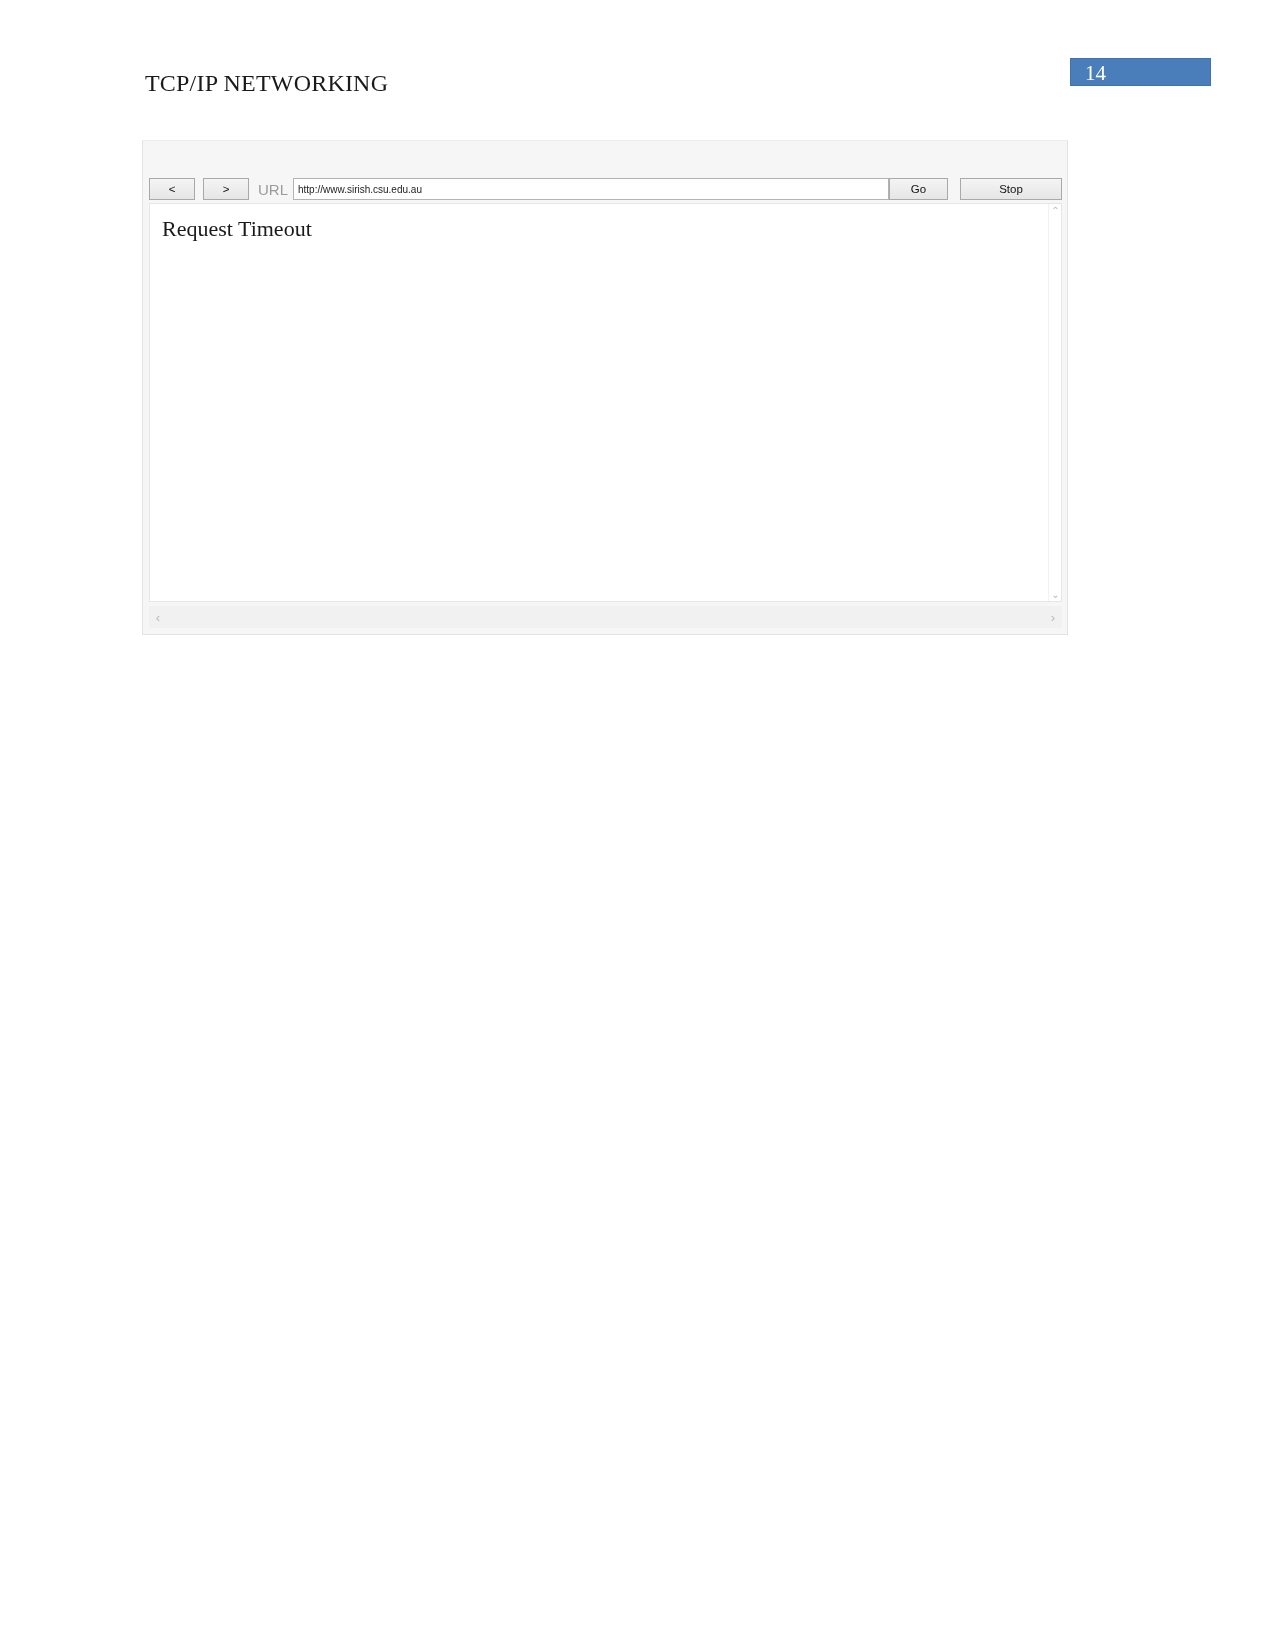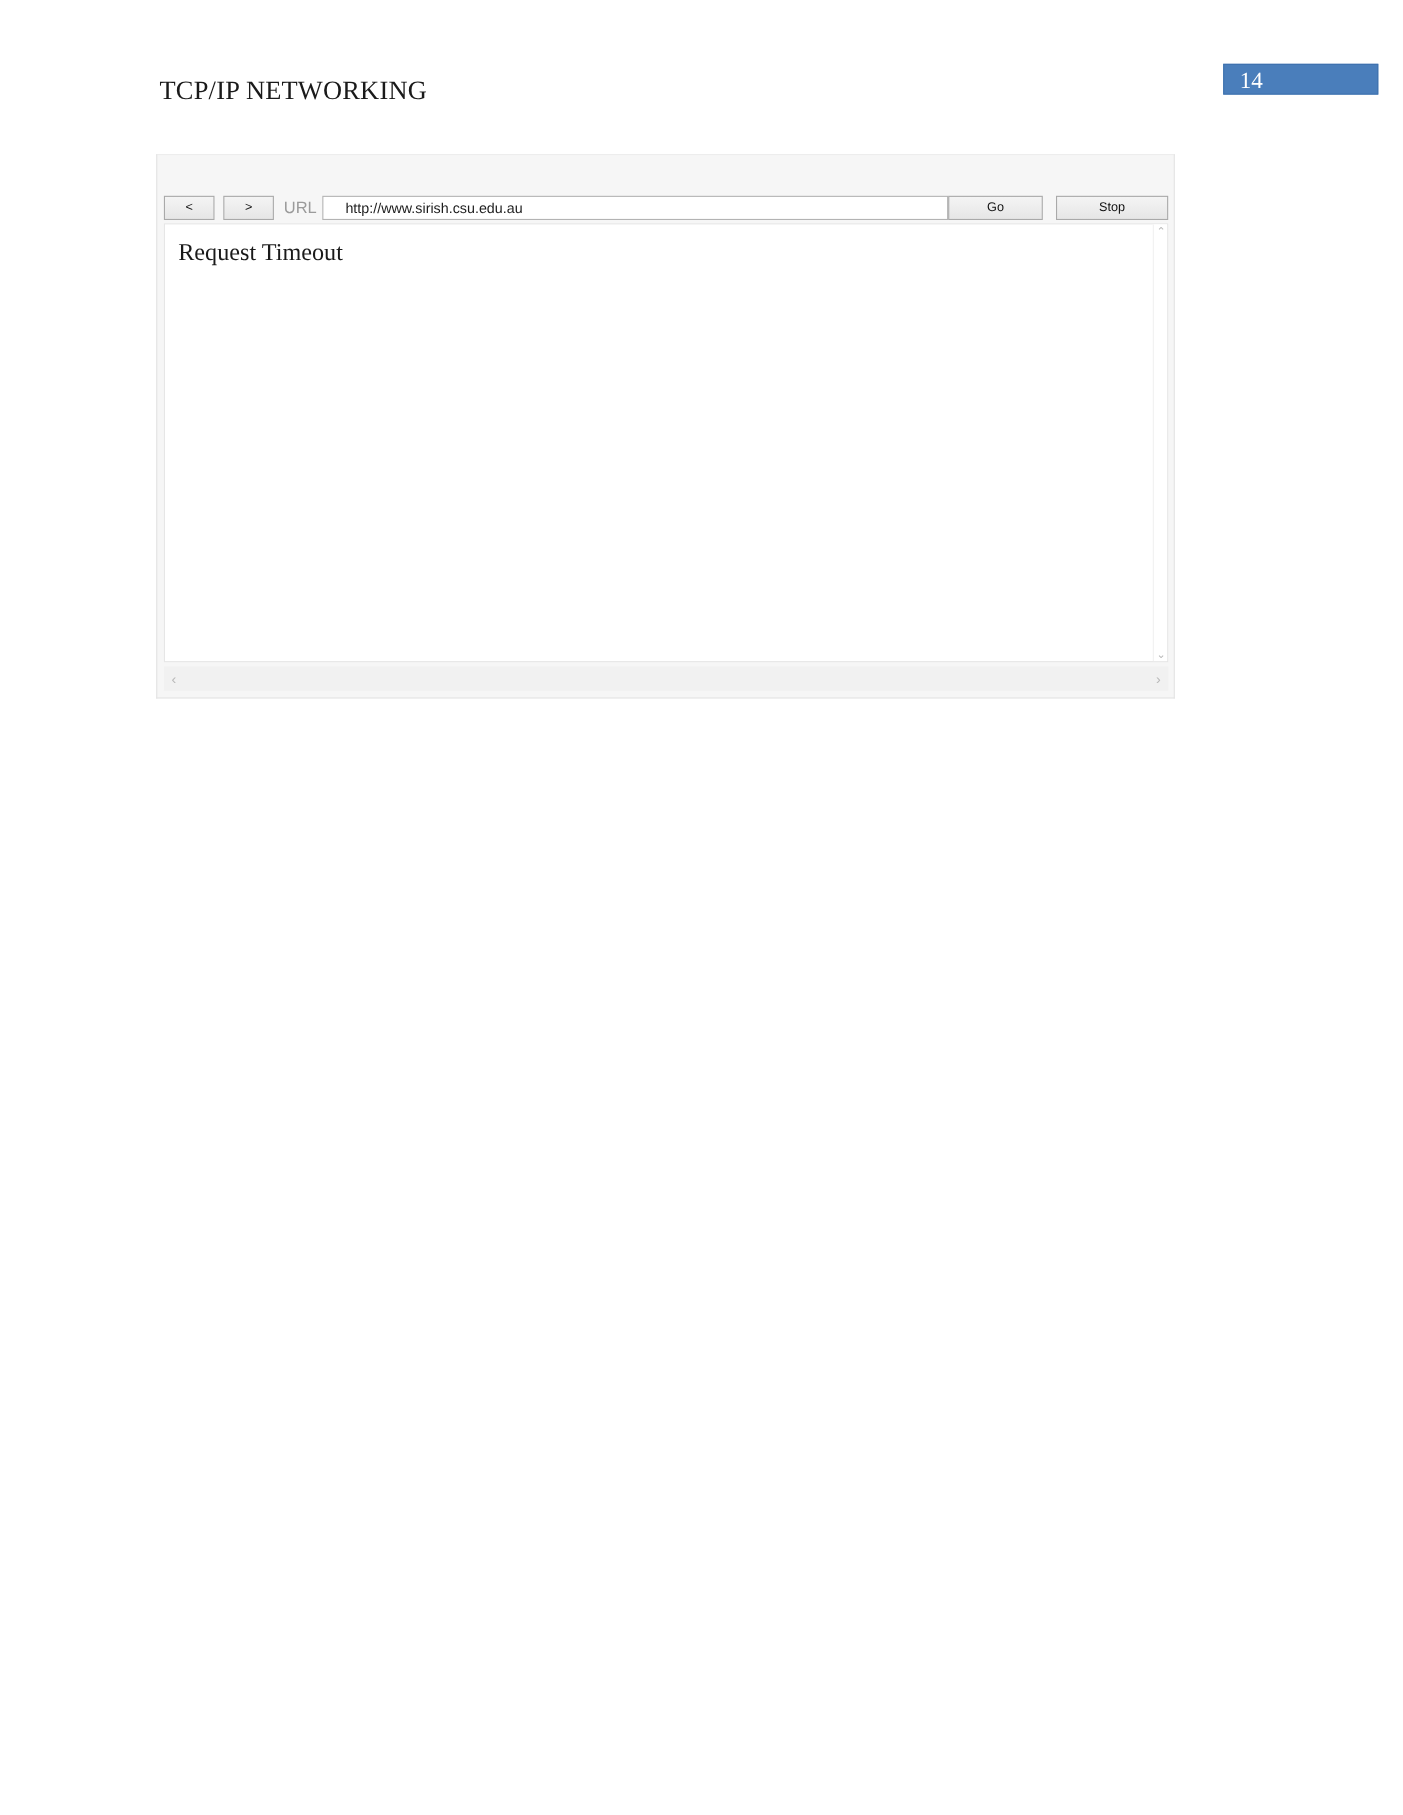--- a/index.html
+++ b/index.html
@@ -36,21 +36,20 @@
   }
   #page-number-box {
     position: absolute;
     left: 1070px;
     top: 58px;
     width: 141px;
     height: 28px;
     background: #4a7ebb;
     border: 1px solid #3f72ae;
     box-sizing: border-box;
-    margin-left: 42px;
   }
   #page-number-text {
     position: absolute;
     left: 14px;
     top: 1px;
     font-family: "Liberation Serif", serif;
     font-size: 21px;
     line-height: 26px;
     color: #ffffff;
   }
@@ -141,26 +140,26 @@
     margin-left: 4px;
   }
   #url-input {
     flex: 1;
     height: 22px;
     background: #ffffff;
     border: 1px solid #b3b3b3;
     box-sizing: border-box;
     display: flex;
     align-items: center;
-    padding-left: 20px;
-    font-size: 13px;
+    padding-left: 4px;
+    font-size: 10px;
     color: #1c1c1c;
   }
   #go-button {
-    width: 86px;
+    width: 59px;
   }
   #stop-button {
     width: 102px;
     margin-left: 12px;
   }
 
   
   #content-pane {
     position: absolute;
     left: 6px;

